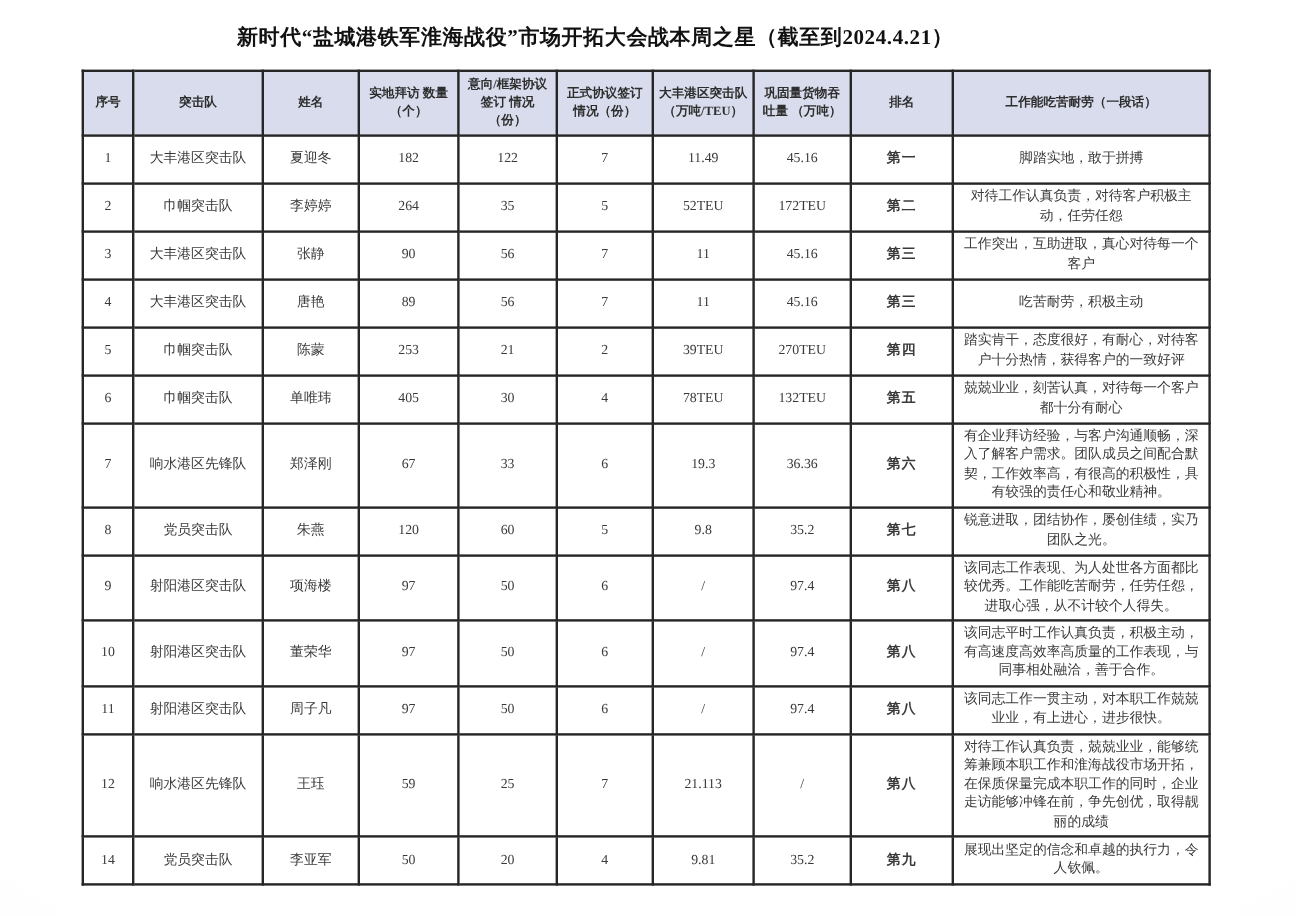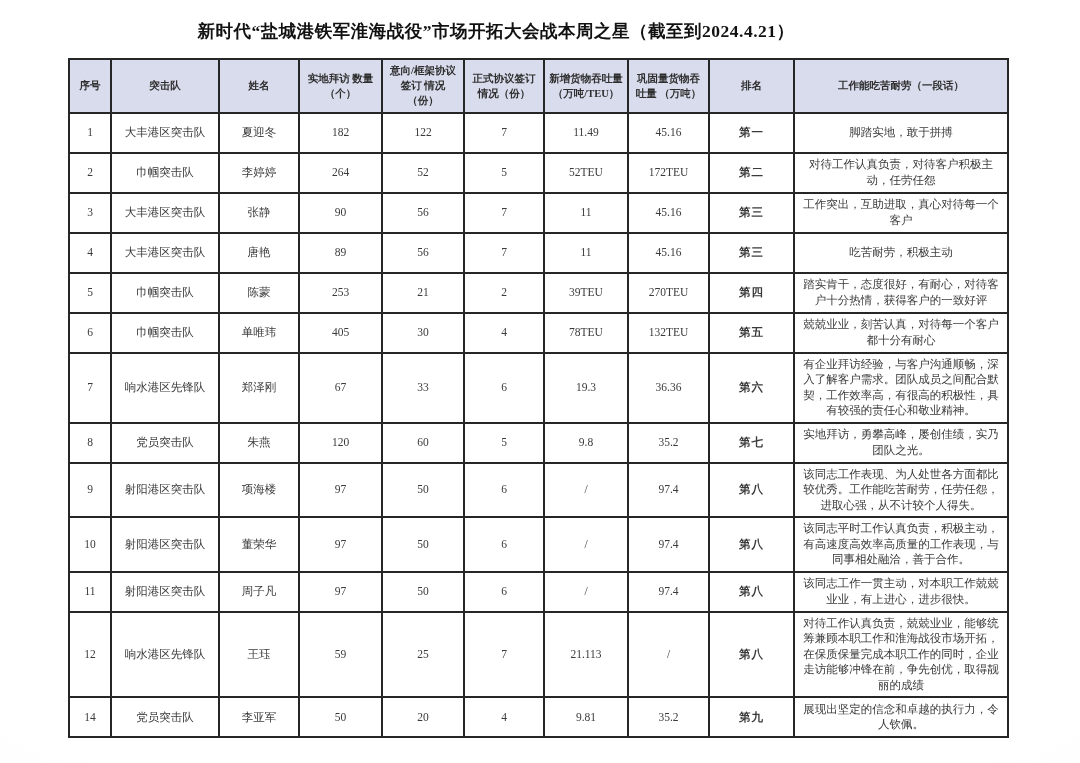--- a/index.html
+++ b/index.html
@@ -82,21 +82,21 @@
       <col style="width:214px">
     </colgroup>
     <thead>
       <tr id="header-row">
           <th>序号</th>
           <th>突击队</th>
           <th>姓名</th>
           <th>实地拜访 数量（个）</th>
           <th>意向/框架协议签订 情况（份）</th>
           <th>正式协议签订 情况（份）</th>
-          <th>新增货物吞吐量 （万吨/TEU）</th>
+          <th>大丰港区突击队 （万吨/TEU）</th>
           <th>巩固量货物吞吐量 （万吨）</th>
           <th>排名</th>
           <th>工作能吃苦耐劳（一段话）</th>
         </tr>
     </thead>
     <tbody id="table-body">
   <tr>
     <td class="cell-index">1</td>
     <td class="cell-team">大丰港区突击队</td>
     <td class="cell-name">夏迎冬</td>
@@ -107,21 +107,21 @@
     <td class="cell-consolidated">45.16</td>
     <td class="cell-rank">第一</td>
     <td class="cell-comment">脚踏实地，敢于拼搏</td>
   </tr>
 
   <tr>
     <td class="cell-index">2</td>
     <td class="cell-team">巾帼突击队</td>
     <td class="cell-name">李婷婷</td>
     <td class="cell-visits">264</td>
-    <td class="cell-intent">52</td>
+    <td class="cell-intent">35</td>
     <td class="cell-formal">5</td>
     <td class="cell-new">52TEU</td>
     <td class="cell-consolidated">172TEU</td>
     <td class="cell-rank">第二</td>
     <td class="cell-comment">对待工作认真负责，对待客户积极主动，任劳任怨</td>
   </tr>
 
   <tr>
     <td class="cell-index">3</td>
     <td class="cell-team">大丰港区突击队</td>
@@ -190,21 +190,21 @@
   <tr>
     <td class="cell-index">8</td>
     <td class="cell-team">党员突击队</td>
     <td class="cell-name">朱燕</td>
     <td class="cell-visits">120</td>
     <td class="cell-intent">60</td>
     <td class="cell-formal">5</td>
     <td class="cell-new">9.8</td>
     <td class="cell-consolidated">35.2</td>
     <td class="cell-rank">第七</td>
-    <td class="cell-comment">实地拜访，勇攀高峰，屡创佳绩，实乃团队之光。</td>
+    <td class="cell-comment">锐意进取，团结协作，屡创佳绩，实乃团队之光。</td>
   </tr>
 
   <tr>
     <td class="cell-index">9</td>
     <td class="cell-team">射阳港区突击队</td>
     <td class="cell-name">项海楼</td>
     <td class="cell-visits">97</td>
     <td class="cell-intent">50</td>
     <td class="cell-formal">6</td>
     <td class="cell-new">/</td>

